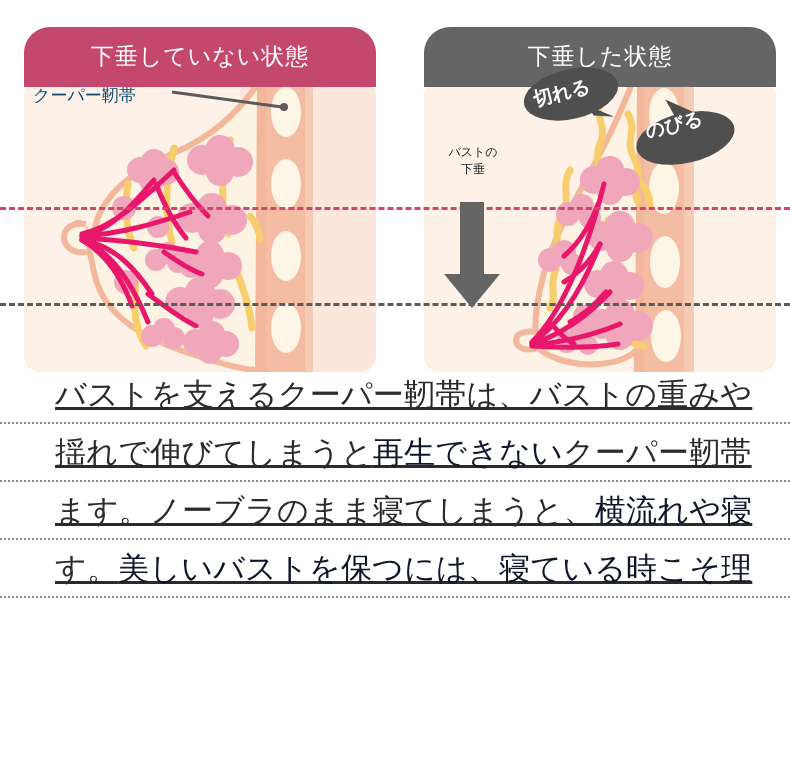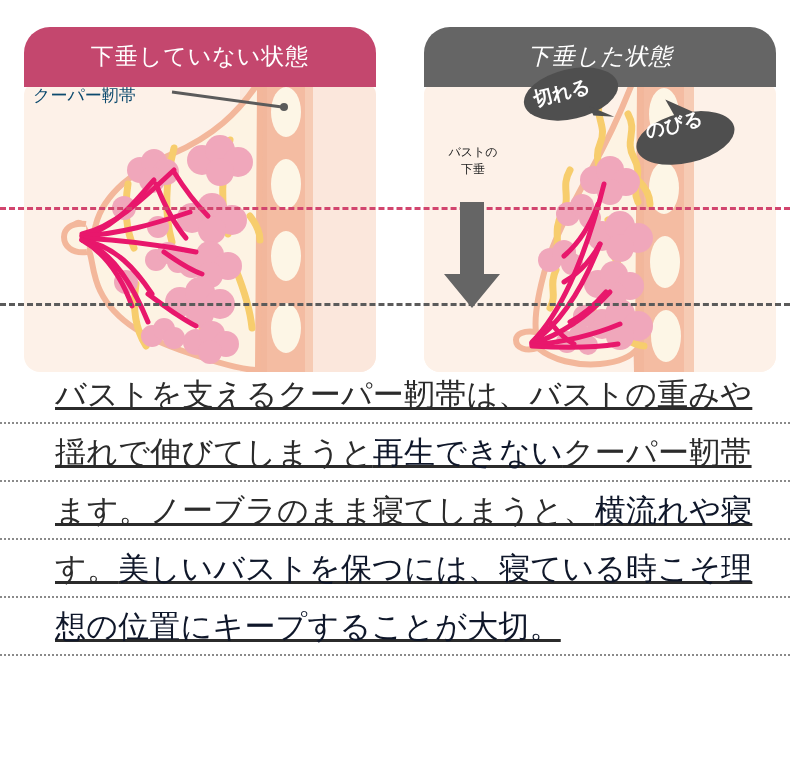--- a/index.html
+++ b/index.html
@@ -8,21 +8,21 @@
     font-family:"Liberation Sans","DejaVu Sans",sans-serif;
     -webkit-font-smoothing:antialiased;
   }
   .stage{position:relative;width:790px;height:773px;overflow:hidden;background:#fff;}
 
   
   .diagram{position:absolute;left:0;top:0;width:790px;height:350px;}
 
   .panel{position:absolute;top:0;width:288px;height:345px;margin-top:27px;}
   .panel.left{left:24px;}
-  .panel.right{left:424px;font-style:italic;}
+  .panel.right{left:424px;}
 
   .panel-body{
     position:absolute;left:0;top:57px;width:352px;height:288px;
     background:#fdf1e8;border-radius:10px 10px 16px 16px;overflow:hidden;
   }
   .panel-head{
     position:absolute;left:0;top:0;width:352px;height:60px;
     border-radius:26px 26px 0 0;
     display:flex;align-items:center;justify-content:center;
     color:#ffffff;font-size:23px;letter-spacing:1px;
@@ -305,16 +305,15 @@
       </g>
     </svg>
     <div class="bubble-text b2">のびる</div>
   </div>
 
   <div class="article">
     <div class="line"><span>バストを支えるクーパー靭帯は、バストの重みや</span></div>
     <div class="line"><span>揺れで伸びてしまうと</span><span class="hl">再生できない</span><span>クーパー靭帯</span></div>
     <div class="line"><span>ます。ノーブラのまま寝てしまうと、</span><span class="hl">横流れや寝</span></div>
     <div class="line"><span>す。</span><span class="hl">美しいバストを保つには、寝ている時こそ理</span></div>
-    <div class="line"><span class="hl">想の位置にキープすることが大切。</span></div>
   </div>
 
 </div>
 
 </body></html>

